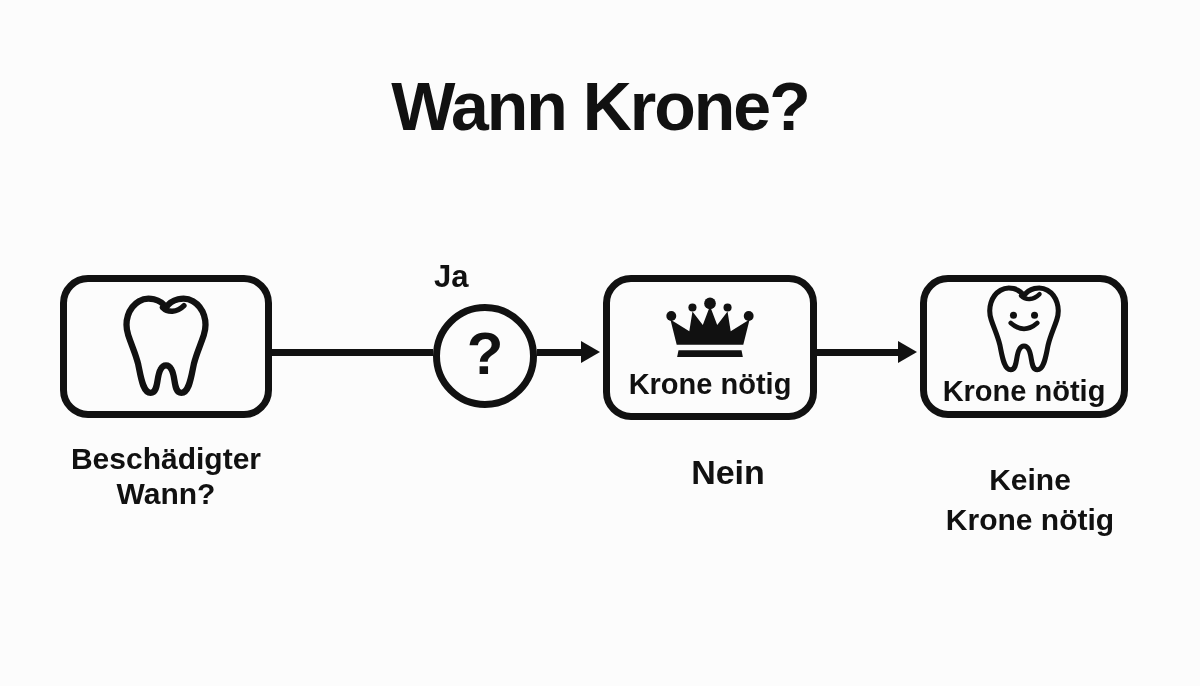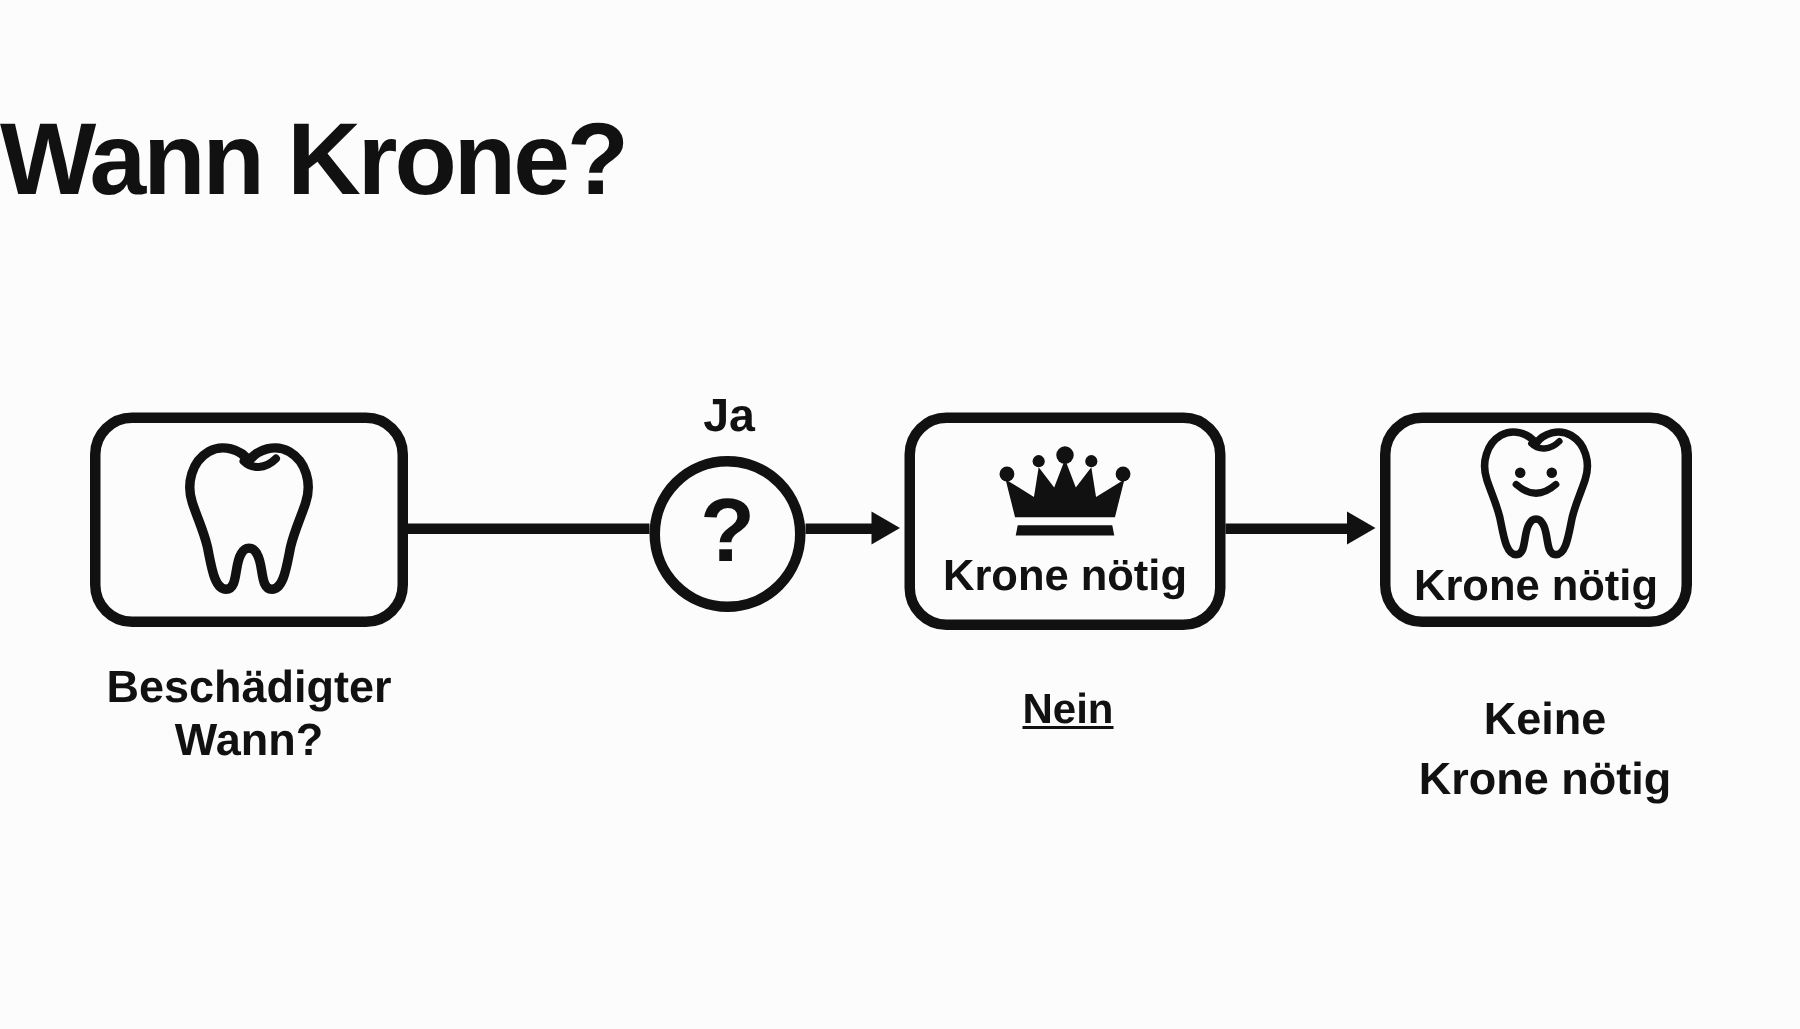--- a/index.html
+++ b/index.html
@@ -9,20 +9,21 @@
   .stage {
     position: relative;
     width: 1200px; height: 686px;
     margin: 0 auto;
     background: var(--bg);
     color: var(--ink);
     overflow: hidden;
   }
   .title {
     position: absolute; left: 0; top: 72px; width: 100%;
+    text-align: center;
     font-size: 68px; font-weight: bold; letter-spacing: -2px;
     color: var(--ink);
     line-height: 1;
   }
   .node-box {
     position: absolute;
     border: 7px solid var(--ink);
     border-radius: 28px;
     background: var(--bg);
     display: flex; flex-direction: column; align-items: center;
@@ -35,23 +36,23 @@
     white-space: nowrap;
   }
   .box-crown .box-label  { margin-top: 7px; }
   .box-result .box-label { margin-top: 0px; }
   .caption {
     position: absolute; text-align: center;
     font-size: 30px; font-weight: bold; line-height: 35px;
     color: var(--ink);
   }
   .caption-start  { left: 16px;  top: 441px; width: 300px; }
-  .caption-no     { left: 612px; top: 455px; width: 200px; font-size: 28px; text-decoration: underline; }
+  .caption-no     { left: 628px; top: 455px; width: 200px; font-size: 34px; }
   .caption-result { left: 880px; top: 442px; width: 300px; line-height: 40px; margin-top: 18px; }
-  .caption-yes    { left: 434px; top: 259px; width: 104px; text-align: center;
+  .caption-yes    { left: 434px; top: 259px; width: 104px; 
                     font-size: 31px; font-weight: bold; position: absolute; color: var(--ink); }
   .decision-circle {
     position: absolute; left: 433px; top: 304px;
     width: 104px; height: 104px;
     border: 7px solid var(--ink); border-radius: 50%;
     background: var(--bg);
     display: flex; align-items: center; justify-content: center;
   }
   .decision-circle .qmark {
     font-size: 60px; font-weight: bold; line-height: 1;

